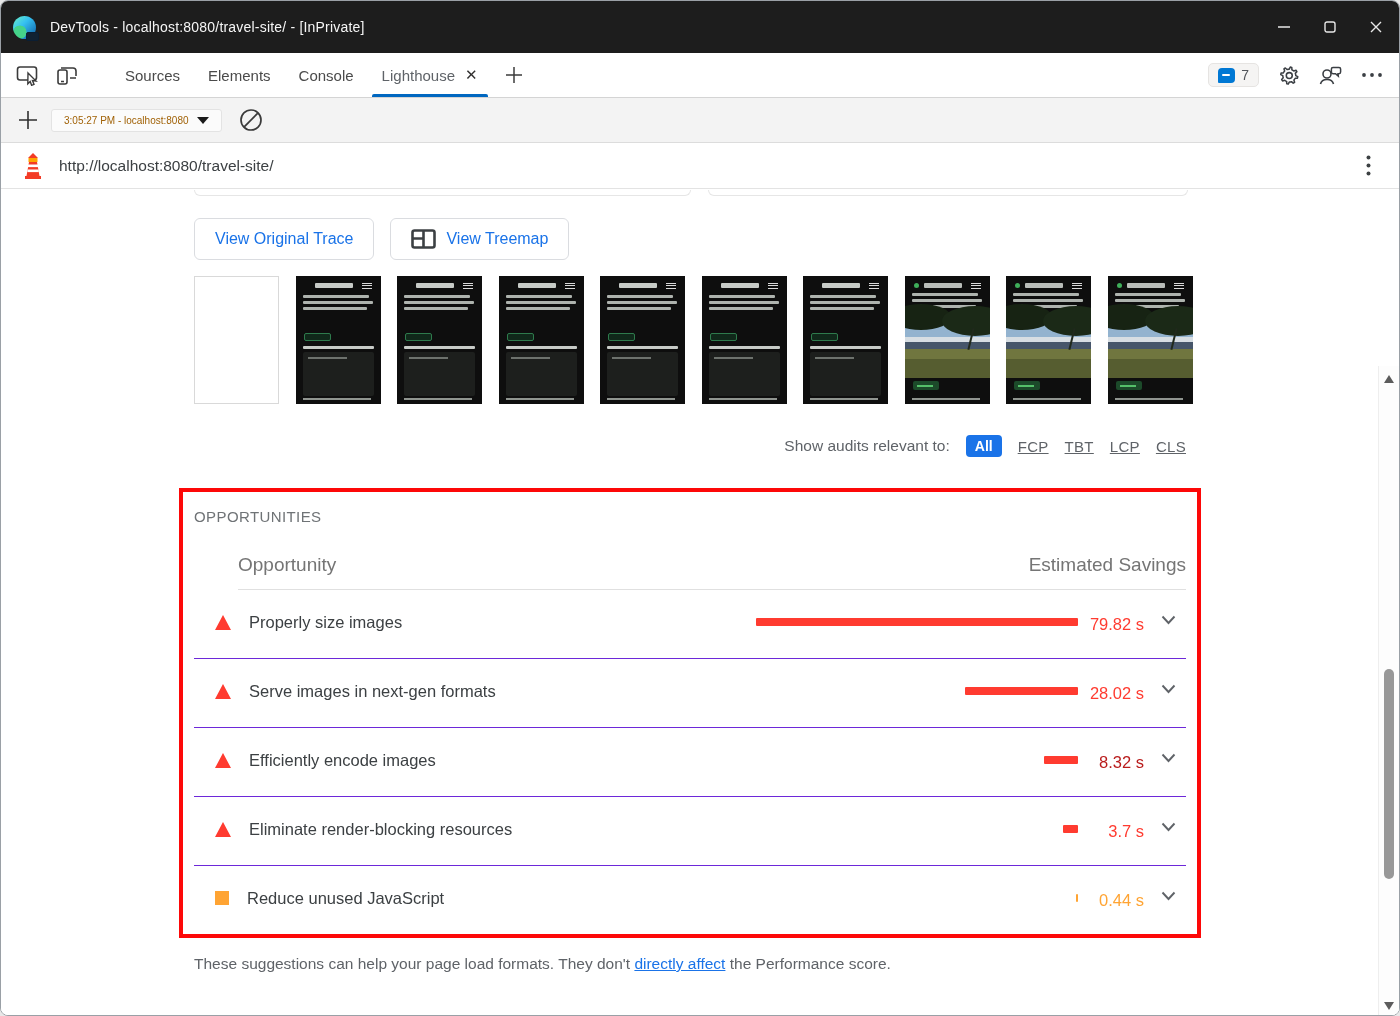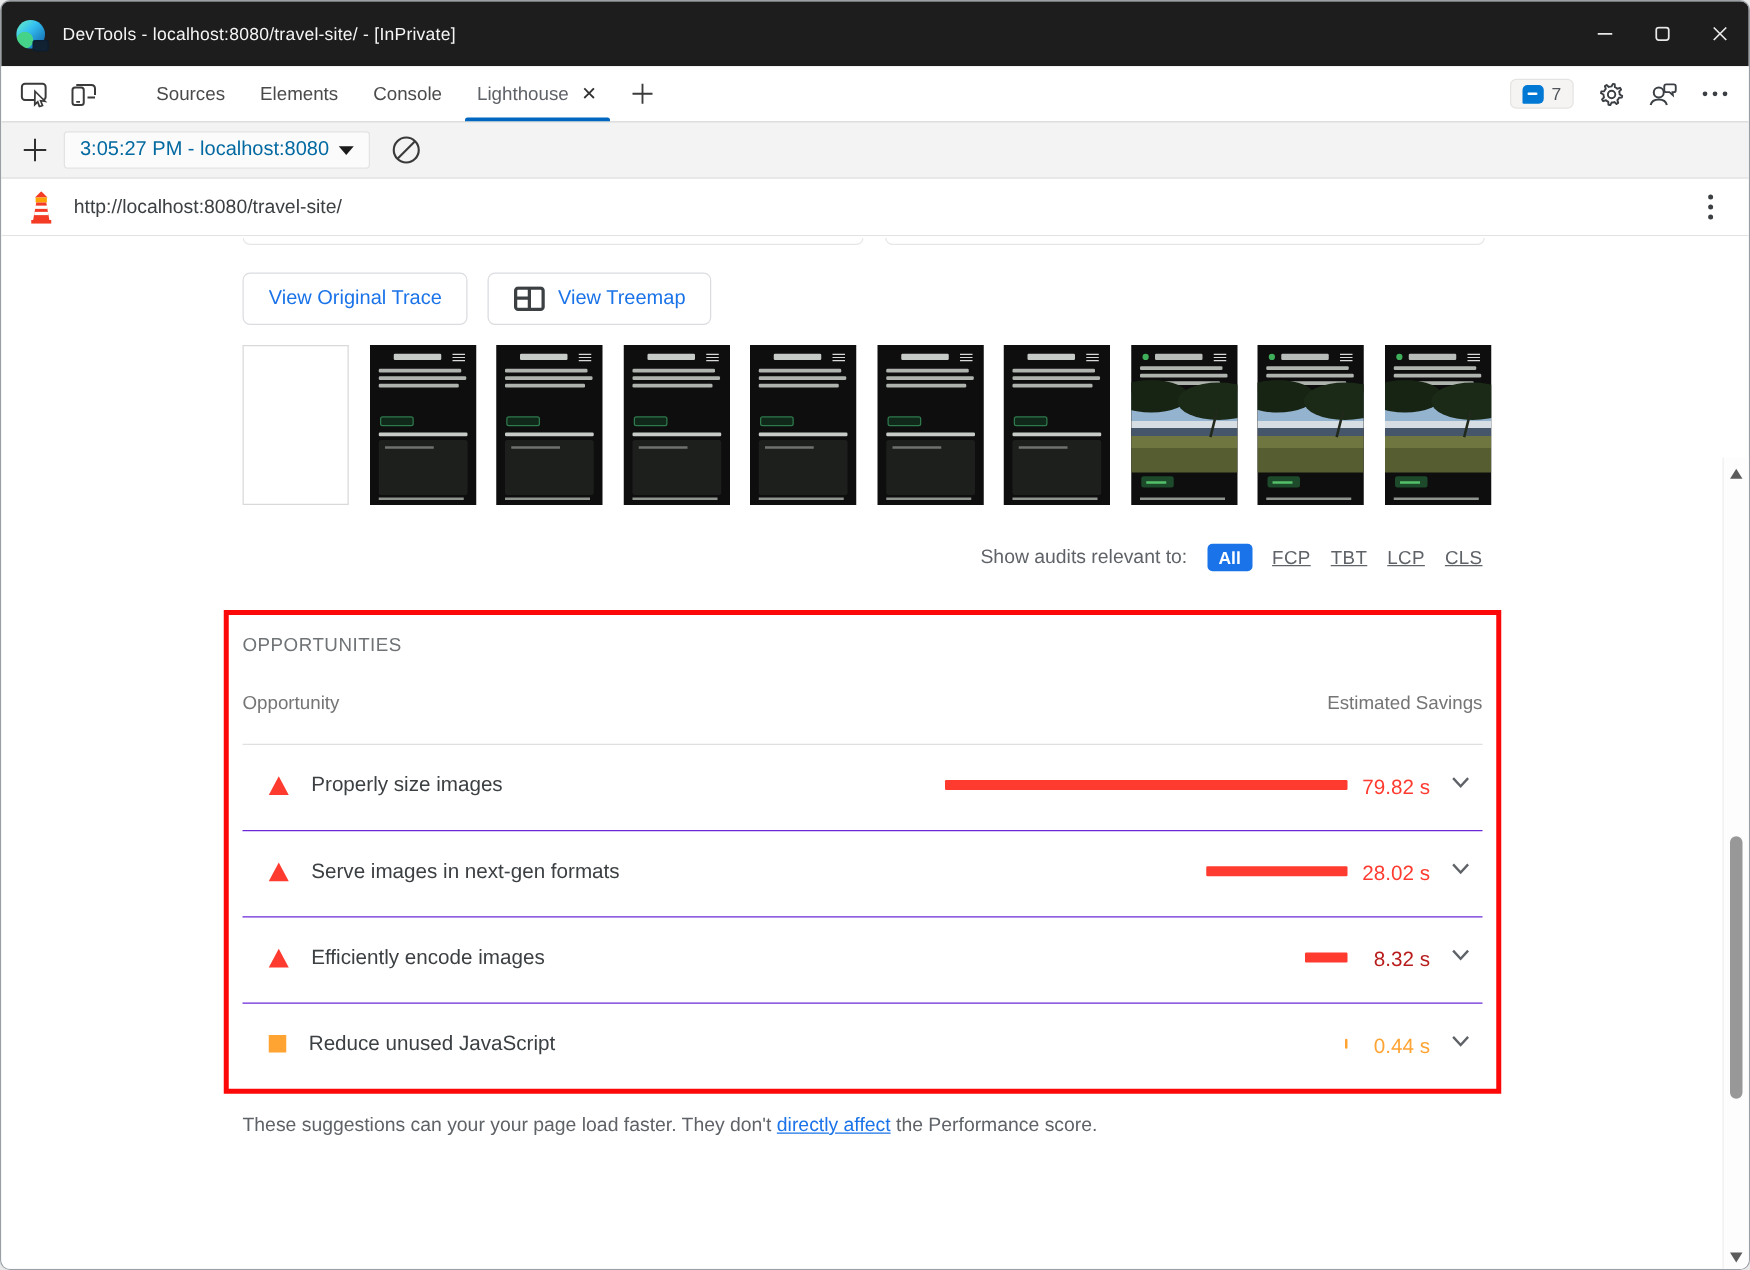--- a/index.html
+++ b/index.html
@@ -33,21 +33,21 @@
   .tabbar-right { margin-left:auto; display:flex; align-items:center; gap:18px; padding-right:16px; }
   .issues-badge { display:flex; align-items:center; gap:6px; background:#f5f4f3; border:1px solid #e6e4e2; border-radius:5px; padding:3px 9px; }
   .issues-badge .bubble { width:17px; height:15px; background:#0078d4; border-radius:4px 4px 4px 1px; position:relative; }
   .issues-badge .bubble:after { content:""; position:absolute; left:4px; top:6px; width:8px; height:2px; background:#fff; border-radius:1px; }
   .issues-badge .count { font-size:14px; color:#50545a; }
   .tb-icon { color:#3b3f44; display:flex; align-items:center; }
   
   .lh-toolbar { height:45px; background:#f3f3f3; border-bottom:1px solid #dcdcdc; display:flex; align-items:center; }
   .plus-btn { width:30px; display:flex; justify-content:center; margin:0 8px 0 12px; color:#2f2f2f; }
   .session-select { display:flex; align-items:center; gap:8px; background:#fbfbfb; border:1px solid #e3e3e3; border-radius:3px;
-     padding:5px 12px; font-size:16px; color:#0369a1; }
+     padding:5px 12px; font-size:10px; color:#a16207; }
   .session-select .caret { width:0; height:0; border-left:6px solid transparent; border-right:6px solid transparent; border-top:7px solid #1b1b1b; }
   .block-icon { margin-left:16px; color:#3a3a3a; display:flex; }
   
   .url-row { height:46px; background:#fff; border-bottom:1px solid #e3e3e3; display:flex; align-items:center; }
   .lh-logo { margin-left:22px; width:20px; height:26px; }
   .url-text { margin-left:16px; font-size:15.5px; color:#3c4043; }
   .kebab { margin-left:auto; margin-right:28px; color:#3c4043; display:flex; }
   
   .report { position:relative; height:830px; background:#fff; overflow:hidden; }
   .report-inner { margin:0 213px 0 193px; }
@@ -81,21 +81,21 @@
   .t-btn:after { content:""; position:absolute; left:4px; top:3.5px; width:16px; height:2px; background:#55c06a; }
   .t-foot { position:absolute; left:7px; right:10px; bottom:4px; height:2.5px; background:#8f948f; }
   
   .filter-row { display:flex; align-items:center; justify-content:flex-end; gap:16px; margin-top:31px; font-size:15.5px; color:#5f6368; }
   .chip { color:#fff; font-size:14px; font-weight:bold; padding:3px 9px; border-radius:4px; }
   .flink { color:#5f6368; font-size:15px; text-decoration:underline; cursor:pointer; letter-spacing:.3px; }
   
   .opps { margin:31px -15px 0; border:4px solid #fd0808; background:#fff; }
   .opps-pad { padding:0 11px; }
   .opps-heading { padding:16px 0 2px; font-size:15px; color:#6f7376; letter-spacing:.4px; }
-  .opps-header { display:flex; justify-content:space-between; padding:27px 0 24px; font-size:15px; color:#757575; border-bottom:1px solid #e0e0e0; }
+  .opps-header { display:flex; justify-content:space-between; padding:27px 0 13px; font-size:19px; color:#757575; border-bottom:1px solid #e0e0e0;margin-left:44px; }
   .opp-row { display:flex; align-items:flex-start; padding:20px 6px 20px 0; border-bottom:1px solid #6d28d9; cursor:pointer; }
   .opp-row:last-child { border-bottom:none; }
   .sev-icon { width:17px; margin:5px 0 0 21px; flex:0 0 auto; }
   .sev-icon.fail { width:0; height:0; border-left:8.5px solid transparent; border-right:8.5px solid transparent; border-bottom:15px solid #ff3b30; }
   .sev-icon.average { width:14px; height:14px; background:#ffa433; margin-top:5px; }
   .opp-title { flex:1; margin-left:18px; font-size:16.5px; color:#3c4043; line-height:24px; }
   .bar-zone { width:330px; display:flex; justify-content:flex-end; align-items:center; height:24px; }
   .bar { height:8px; border-radius:1px; }
   .opp-val { width:56px; margin-left:10px; text-align:right; font-size:16.5px; line-height:28px; }
   .chev { width:36px; display:flex; justify-content:flex-end; padding-right:4px; margin-top:5px; color:#5f6368; }
@@ -455,38 +455,51 @@
                   <div class="bar" style="width: 34px; background: rgb(255, 59, 48);"></div>
                 </div>
                 <div class="opp-val" style="color: #b91c1c;">8.32 s</div>
                 <div class="chev">
                   <svg width="15" height="10" viewBox="0 0 15 10">
                     <path d="M1.5 1.5 L7.5 8 L13.5 1.5" fill="none" stroke="#5f6368" stroke-width="1.9"></path>
                   </svg>
                 </div>
               </div>
               <div class="opp-row">
+                <div class="sev-icon fail" style="border-bottom-color: rgb(255, 59, 48);"></div>
+                <div class="opp-title">Eliminate render-blocking resources</div>
+                <div class="bar-zone">
+                  <div class="bar" style="width: 15px; background: rgb(255, 59, 48);"></div>
+                </div>
+                <div class="opp-val" style="color: rgb(255, 59, 48);">3.7 s</div>
+                <div class="chev">
+                  <svg width="15" height="10" viewBox="0 0 15 10">
+                    <path d="M1.5 1.5 L7.5 8 L13.5 1.5" fill="none" stroke="#5f6368" stroke-width="1.9"></path>
+                  </svg>
+                </div>
+              </div>
+              <div class="opp-row">
                 <div class="sev-icon average" style="background: rgb(255, 164, 51);"></div>
                 <div class="opp-title">Reduce unused JavaScript</div>
                 <div class="bar-zone">
                   <div class="bar" style="width: 2px; background: rgb(255, 164, 51);"></div>
                 </div>
                 <div class="opp-val" style="color: rgb(255, 164, 51);">0.44 s</div>
                 <div class="chev">
                   <svg width="15" height="10" viewBox="0 0 15 10">
                     <path d="M1.5 1.5 L7.5 8 L13.5 1.5" fill="none" stroke="#5f6368" stroke-width="1.9"></path>
                   </svg>
                 </div>
               </div>
             </div>
         </div>
       </div>
 
       <div class="report-footer">
-        <span>These suggestions can your your page load faster. They don't </span><a href="#">directly affect</a><span> the Performance score.</span>
+        <span>These suggestions can help your page load formats. They don't </span><a href="#">directly affect</a><span> the Performance score.</span>
       </div>
     </div>
 
     <div class="scrollbar">
       <div class="sb-arrow up"></div>
       <div class="sb-thumb"></div>
       <div class="sb-arrow down"></div>
     </div>
   </div>
 

